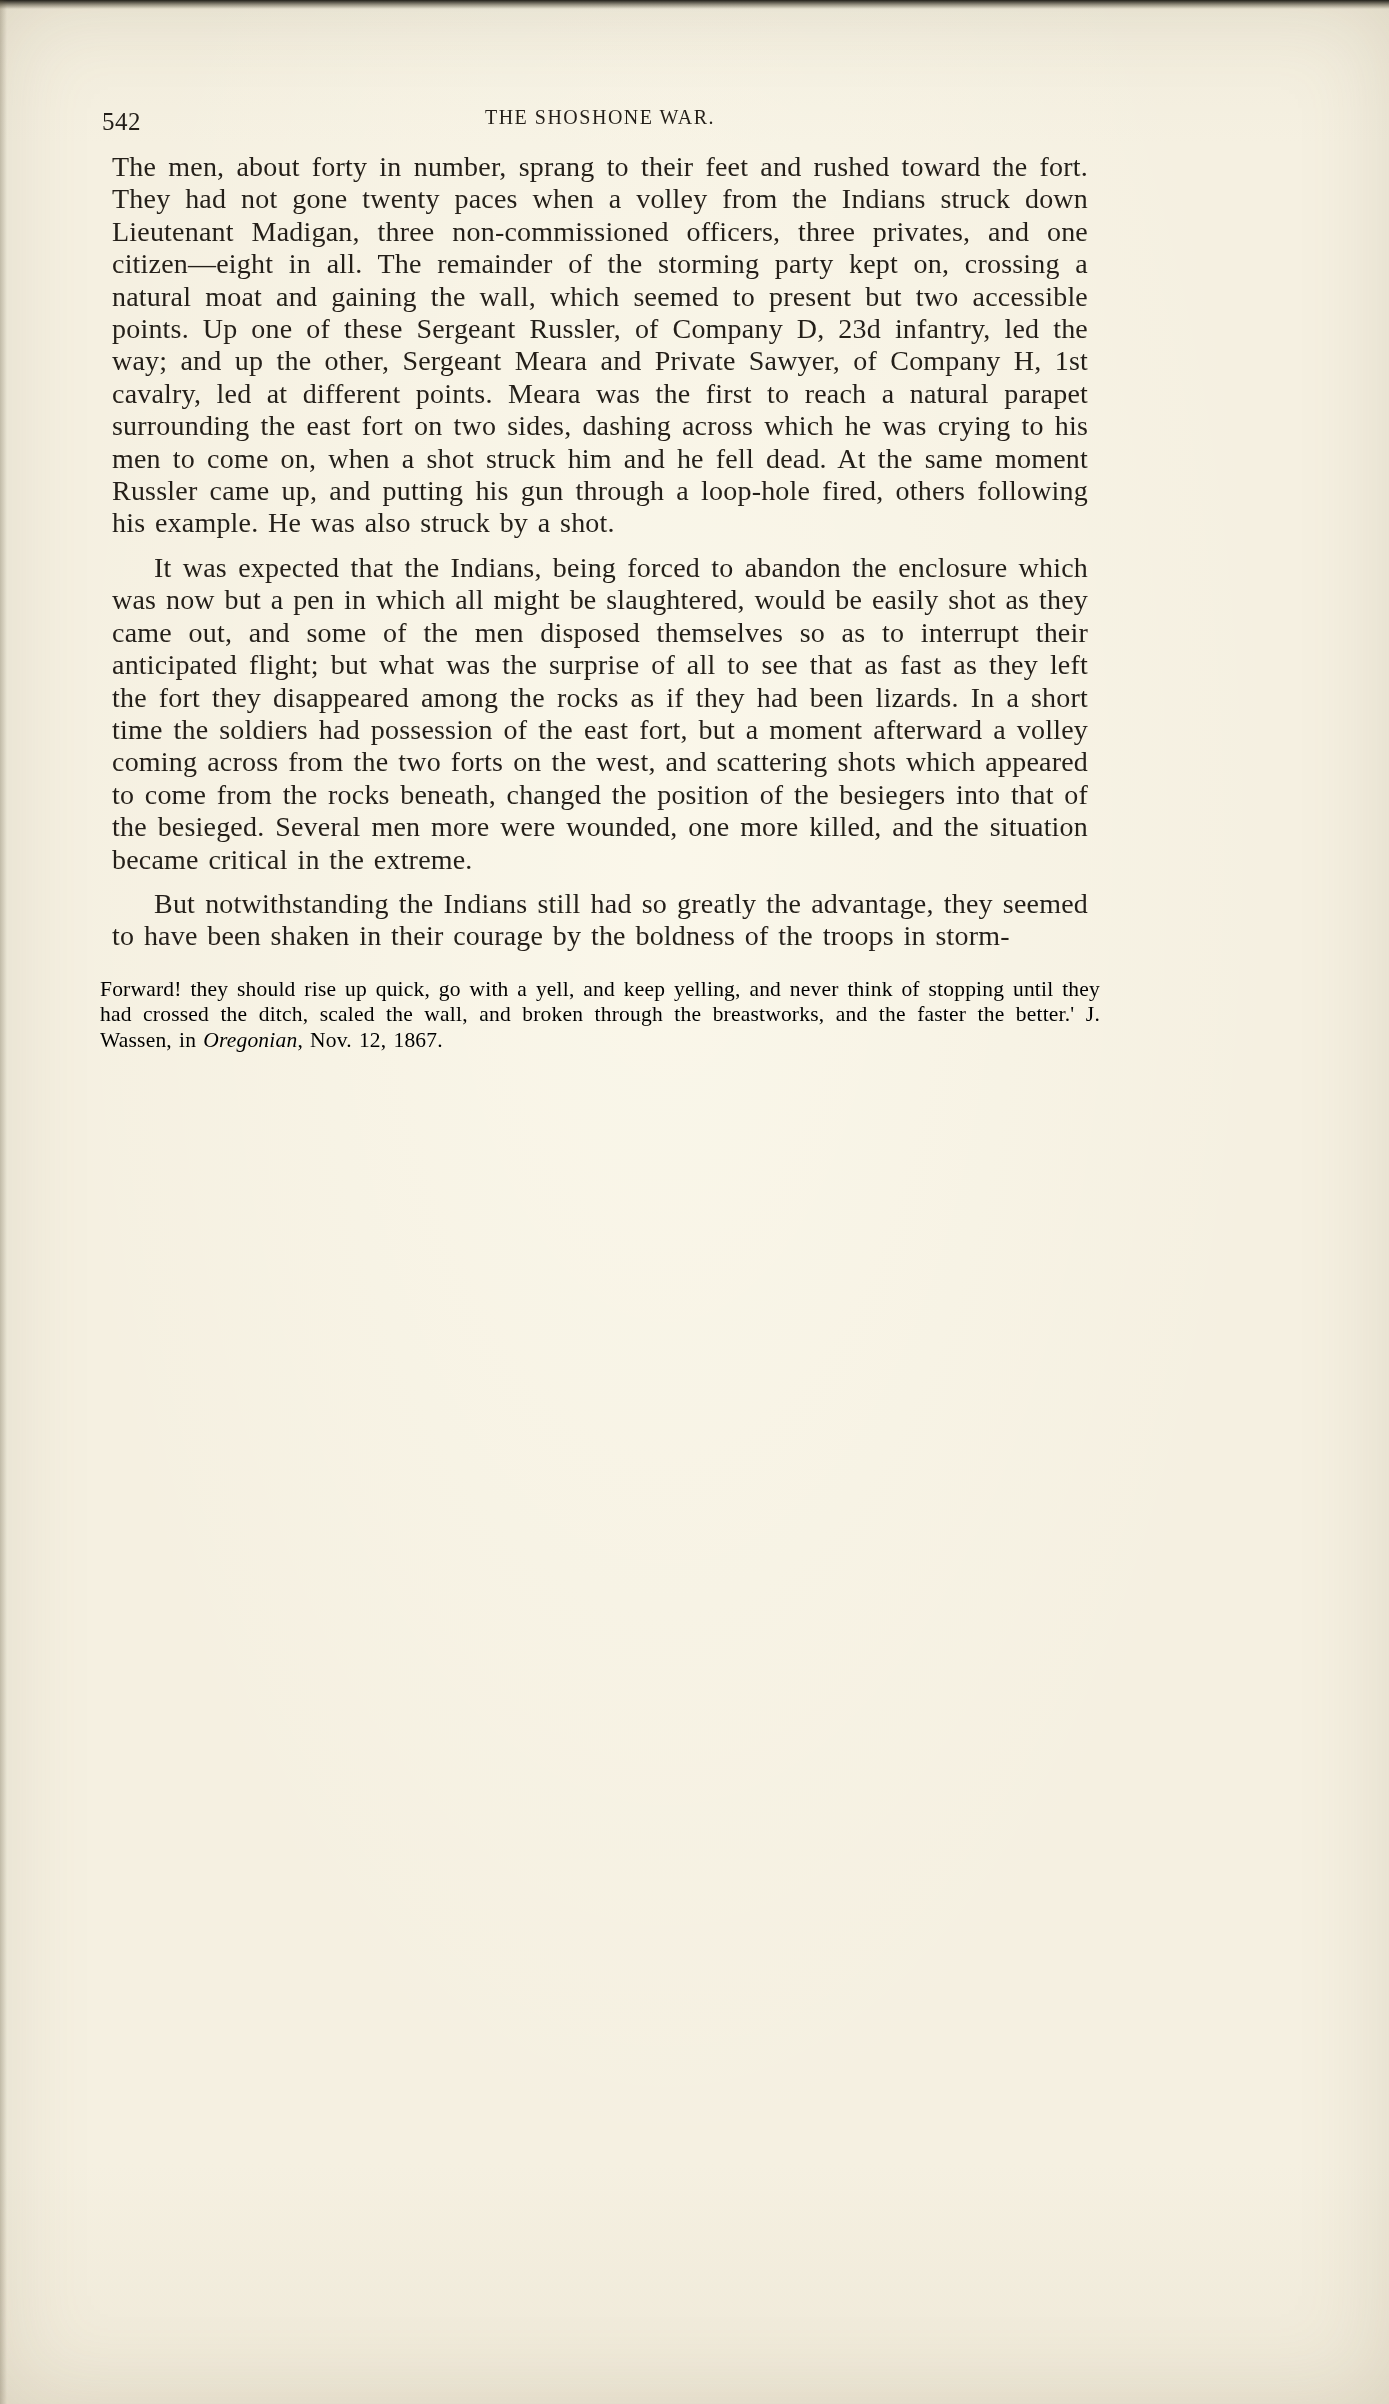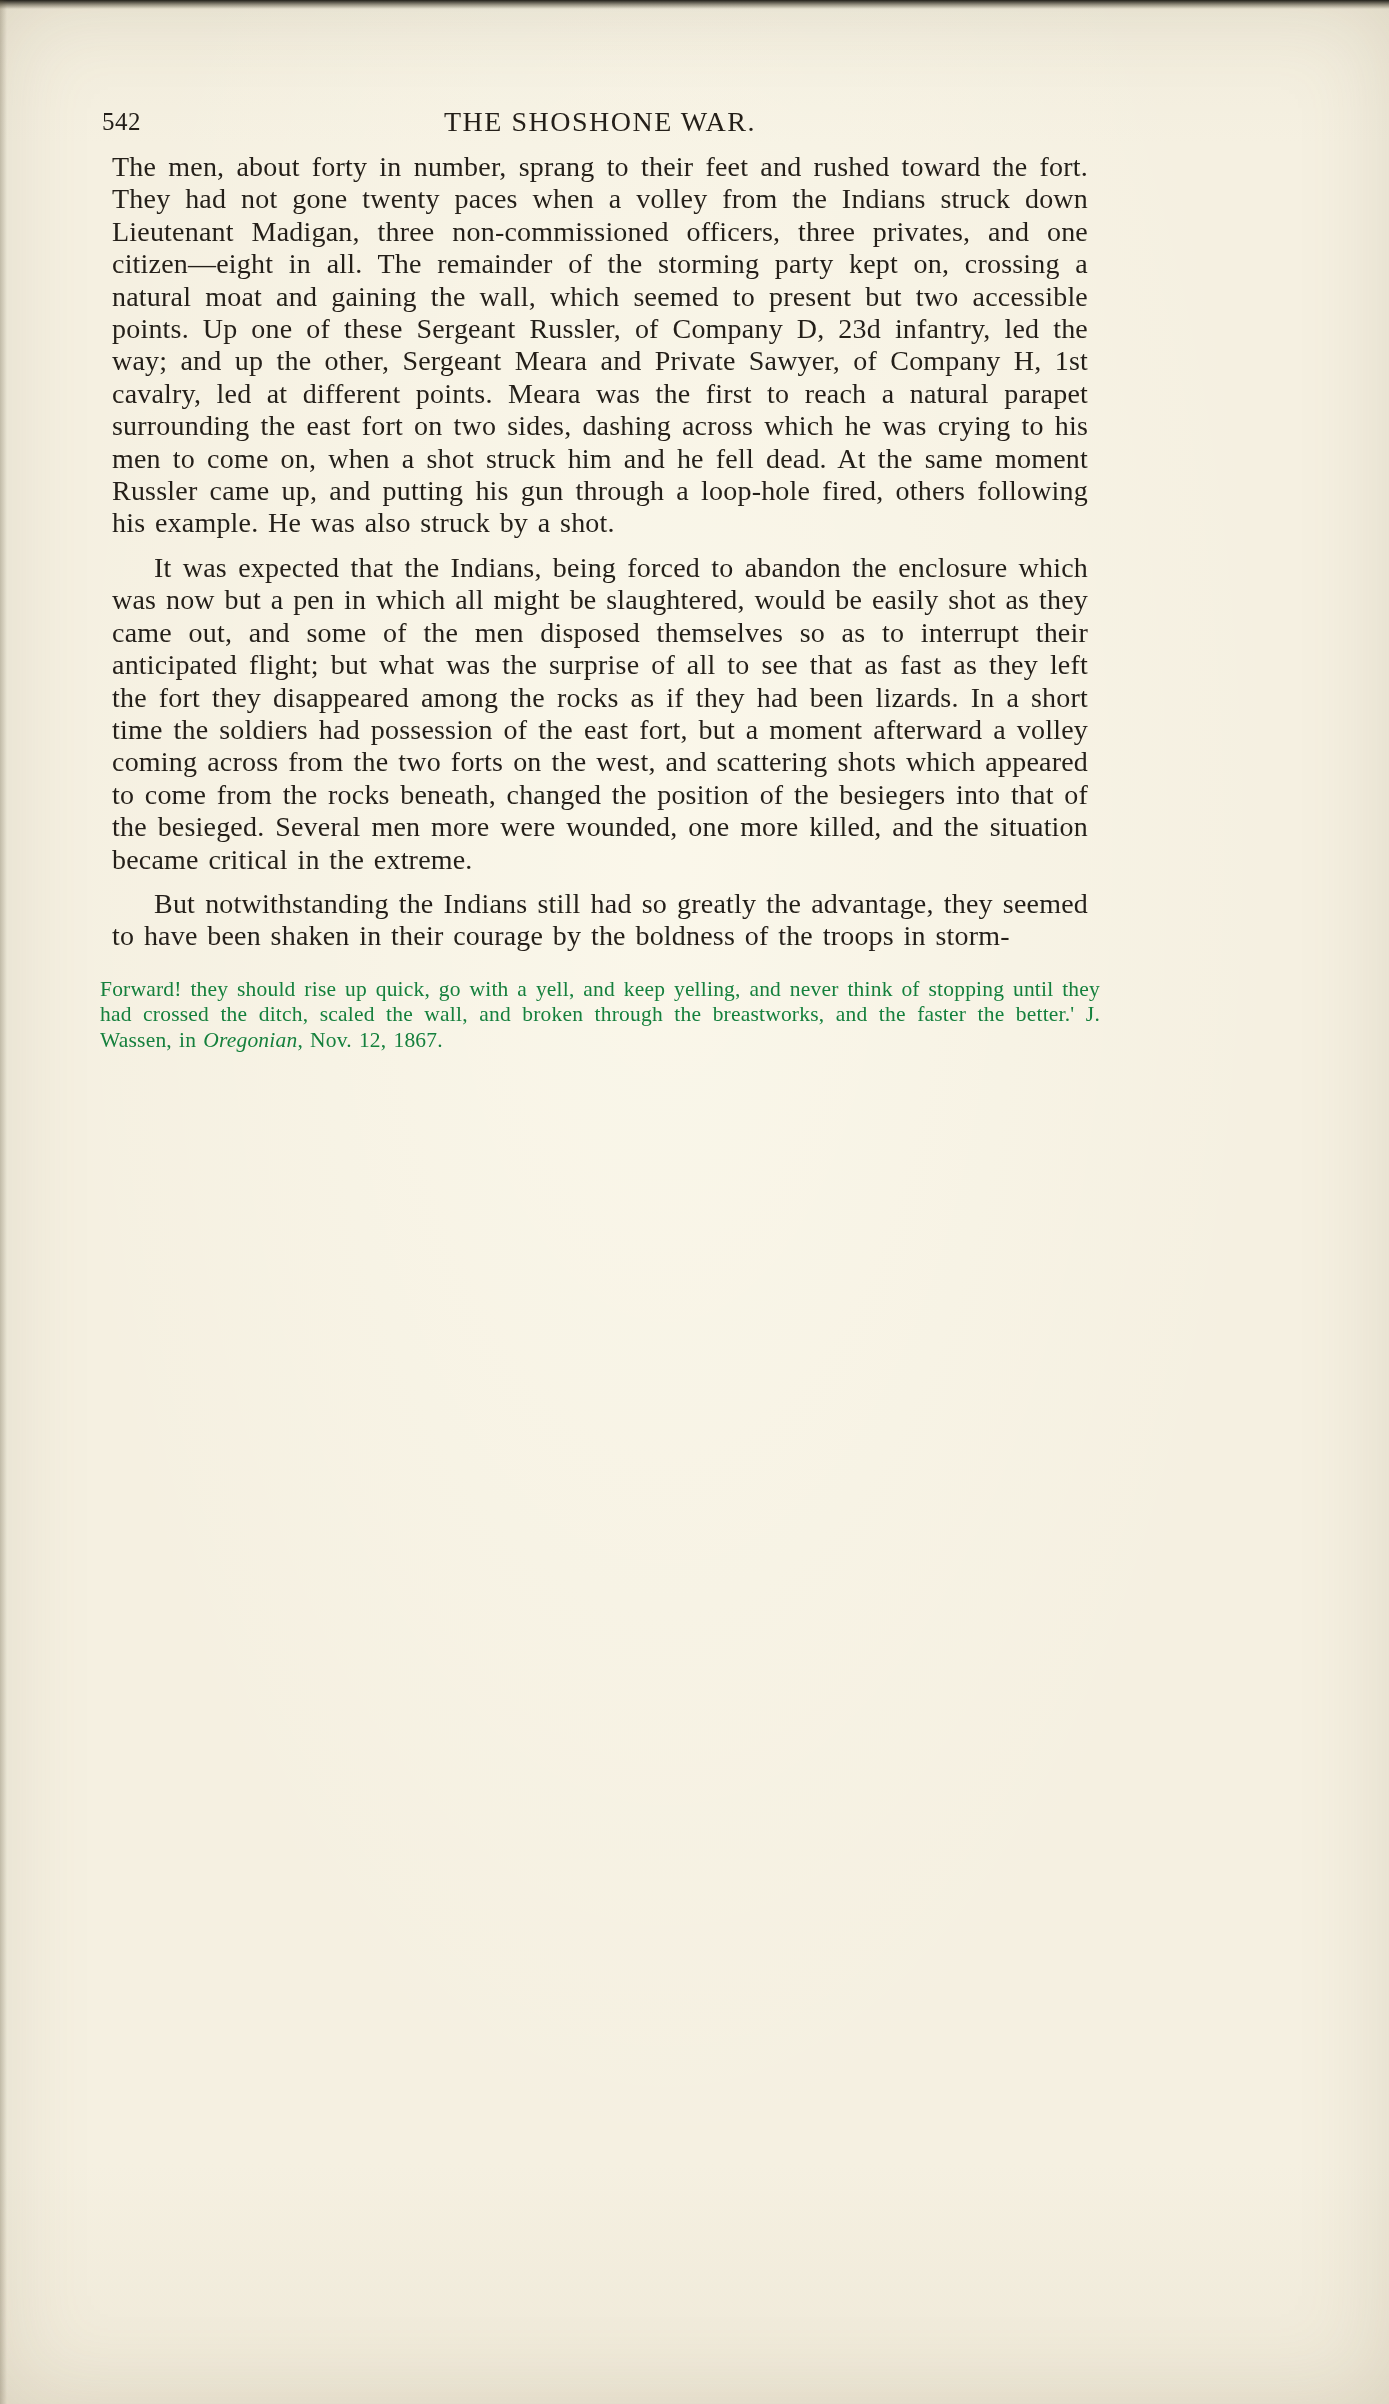--- a/index.html
+++ b/index.html
@@ -45,21 +45,21 @@
   }
   .page-number {
     position: absolute;
     left: 2px;
     top: 4px;
     font-size: 25px;
     letter-spacing: 0.5px;
   }
   .page-title {
     text-align: center;
-    font-size: 28px;
+    font-size: 20px;
     letter-spacing: 1.5px;
     padding-top: 2px;
   }
   .body-text p {
     margin: 12px;
     text-align: justify;
     font-size: 28px;
     line-height: 32.4px;
     letter-spacing: 0.2px;
     word-spacing: 2.5px;
@@ -67,21 +67,21 @@
   .body-text p.indent {
     text-indent: 42px;
   }
   .footnote {
     margin-top: 24px;
     text-align: justify;
     font-size: 21.5px;
     line-height: 25.5px;
     letter-spacing: 0.2px;
     word-spacing: 1.5px;
-    color: #15803d;
+    color: #000000;
   }
   .footnote .italic {
     font-style: italic;
   }
 </style>
 </head>
 <body>
 
 <div class="scan-edge-top"></div>
 <div class="scan-edge-left"></div>

